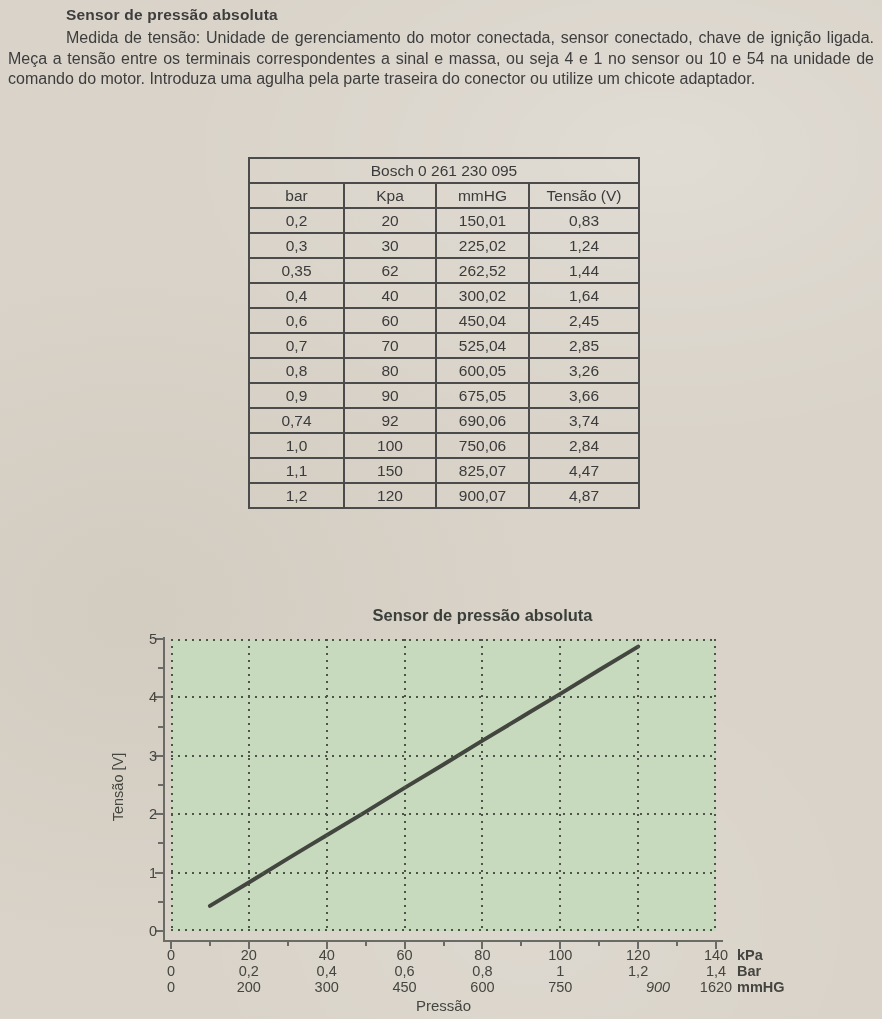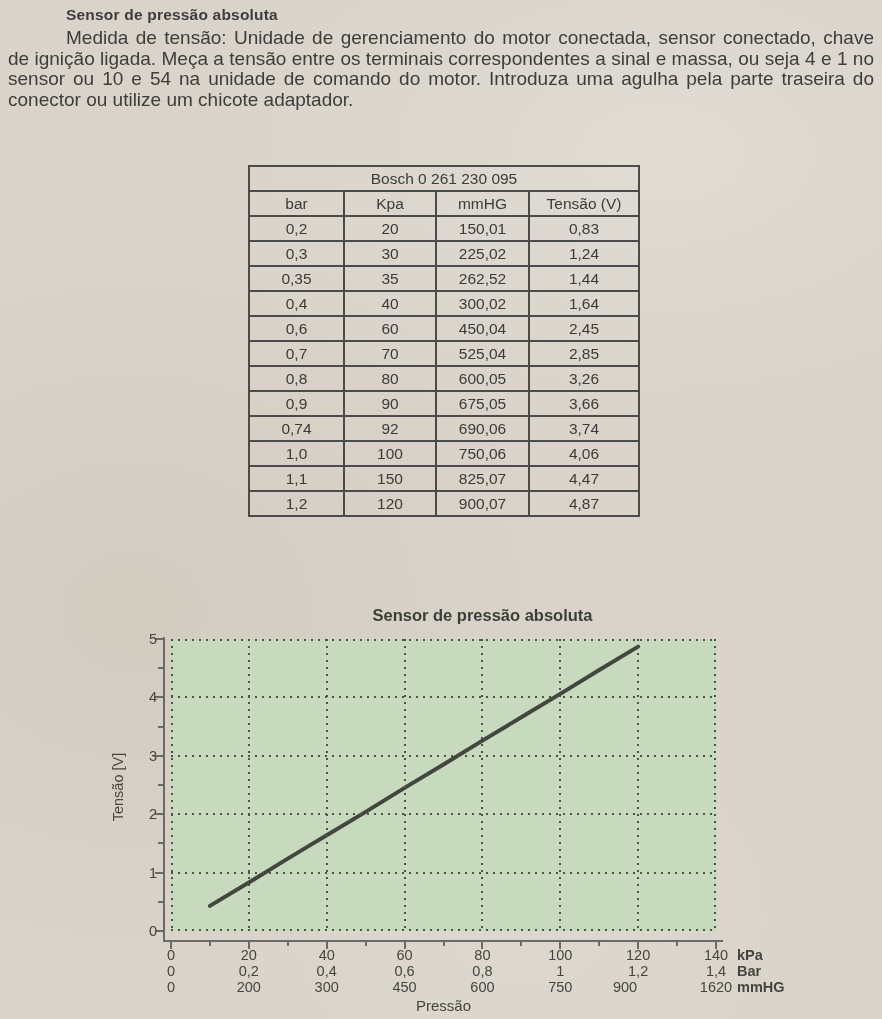--- a/index.html
+++ b/index.html
@@ -12,26 +12,26 @@
       radial-gradient(ellipse 500px 400px at 60% 90%, rgba(255,255,255,0.12), transparent 70%);
     font-family:"Liberation Sans", sans-serif;
     color:#3d3d3d;
   }
   .heading {
     position:absolute; left:66px; top:6px;
     font-size:15.5px; font-weight:bold; letter-spacing:0.2px;
   }
   .para {
     position:absolute; left:8px; top:28px; width:866px;
-    font-size:19px; line-height:20.5px; text-align:justify; text-indent:58px;
+    font-size:16px; line-height:20.5px; text-align:justify; text-indent:58px;
   }
   table.data-table {
     position:absolute; left:248px; top:157px;
     border-collapse:collapse; table-layout:fixed;
-    font-size:15.5px; color:#3b3b3b;margin-top:8px;
+    font-size:15.5px; color:#3b3b3b;
   }
   table.data-table td {
     border:2px solid #4b4b4b; text-align:center; padding:0; height:23px;
     overflow:hidden; white-space:nowrap;
   }
   td.t-title { height:24px; }
   
   #chart-layer { position:absolute; inset:0; pointer-events:none; }
   .chart-title {
     position:absolute; left:210px; top:606px; width:545px;
@@ -102,21 +102,21 @@
         <td>0,83</td>
       </tr>
       <tr>
         <td>0,3</td>
         <td>30</td>
         <td>225,02</td>
         <td>1,24</td>
       </tr>
       <tr>
         <td>0,35</td>
-        <td>35</td>
+        <td>62</td>
         <td>262,52</td>
         <td>1,44</td>
       </tr>
       <tr>
         <td>0,4</td>
         <td>40</td>
         <td>300,02</td>
         <td>1,64</td>
       </tr>
       <tr>
@@ -146,21 +146,21 @@
       <tr>
         <td>0,74</td>
         <td>92</td>
         <td>690,06</td>
         <td>3,74</td>
       </tr>
       <tr>
         <td>1,0</td>
         <td>100</td>
         <td>750,06</td>
-        <td>4,06</td>
+        <td>2,84</td>
       </tr>
       <tr>
         <td>1,1</td>
         <td>150</td>
         <td>825,07</td>
         <td>4,47</td>
       </tr>
       <tr>
         <td>1,2</td>
         <td>120</td>
@@ -244,18 +244,18 @@
       <div class="x-tick-label" style="left: 528.286px; top: 963px;">1</div>
       <div class="x-tick-label" style="left: 606.143px; top: 963px;">1,2</div>
       <div class="x-tick-label" style="left: 684px; top: 963px;">1,4</div>
       <div class="unit-label" style="top: 963px;">Bar</div>
       <div class="x-tick-label" style="left: 139px; top: 979px;">0</div>
       <div class="x-tick-label" style="left: 216.857px; top: 979px;">200</div>
       <div class="x-tick-label" style="left: 294.714px; top: 979px;">300</div>
       <div class="x-tick-label" style="left: 372.571px; top: 979px;">450</div>
       <div class="x-tick-label" style="left: 450.429px; top: 979px;">600</div>
       <div class="x-tick-label" style="left: 528.286px; top: 979px;">750</div>
-      <div class="x-tick-label" style="left: 593px; top: 979px;">900</div>
+      <div class="x-tick-label" style="left: 626px; top: 979px; font-style: italic;">900</div>
       <div class="x-tick-label" style="left: 684px; top: 979px;">1620</div>
       <div class="unit-label" style="top: 979px;">mmHG</div>
     </div>
   <div class="x-axis-title">Pressão</div>
 </div>
 
 </body></html>

